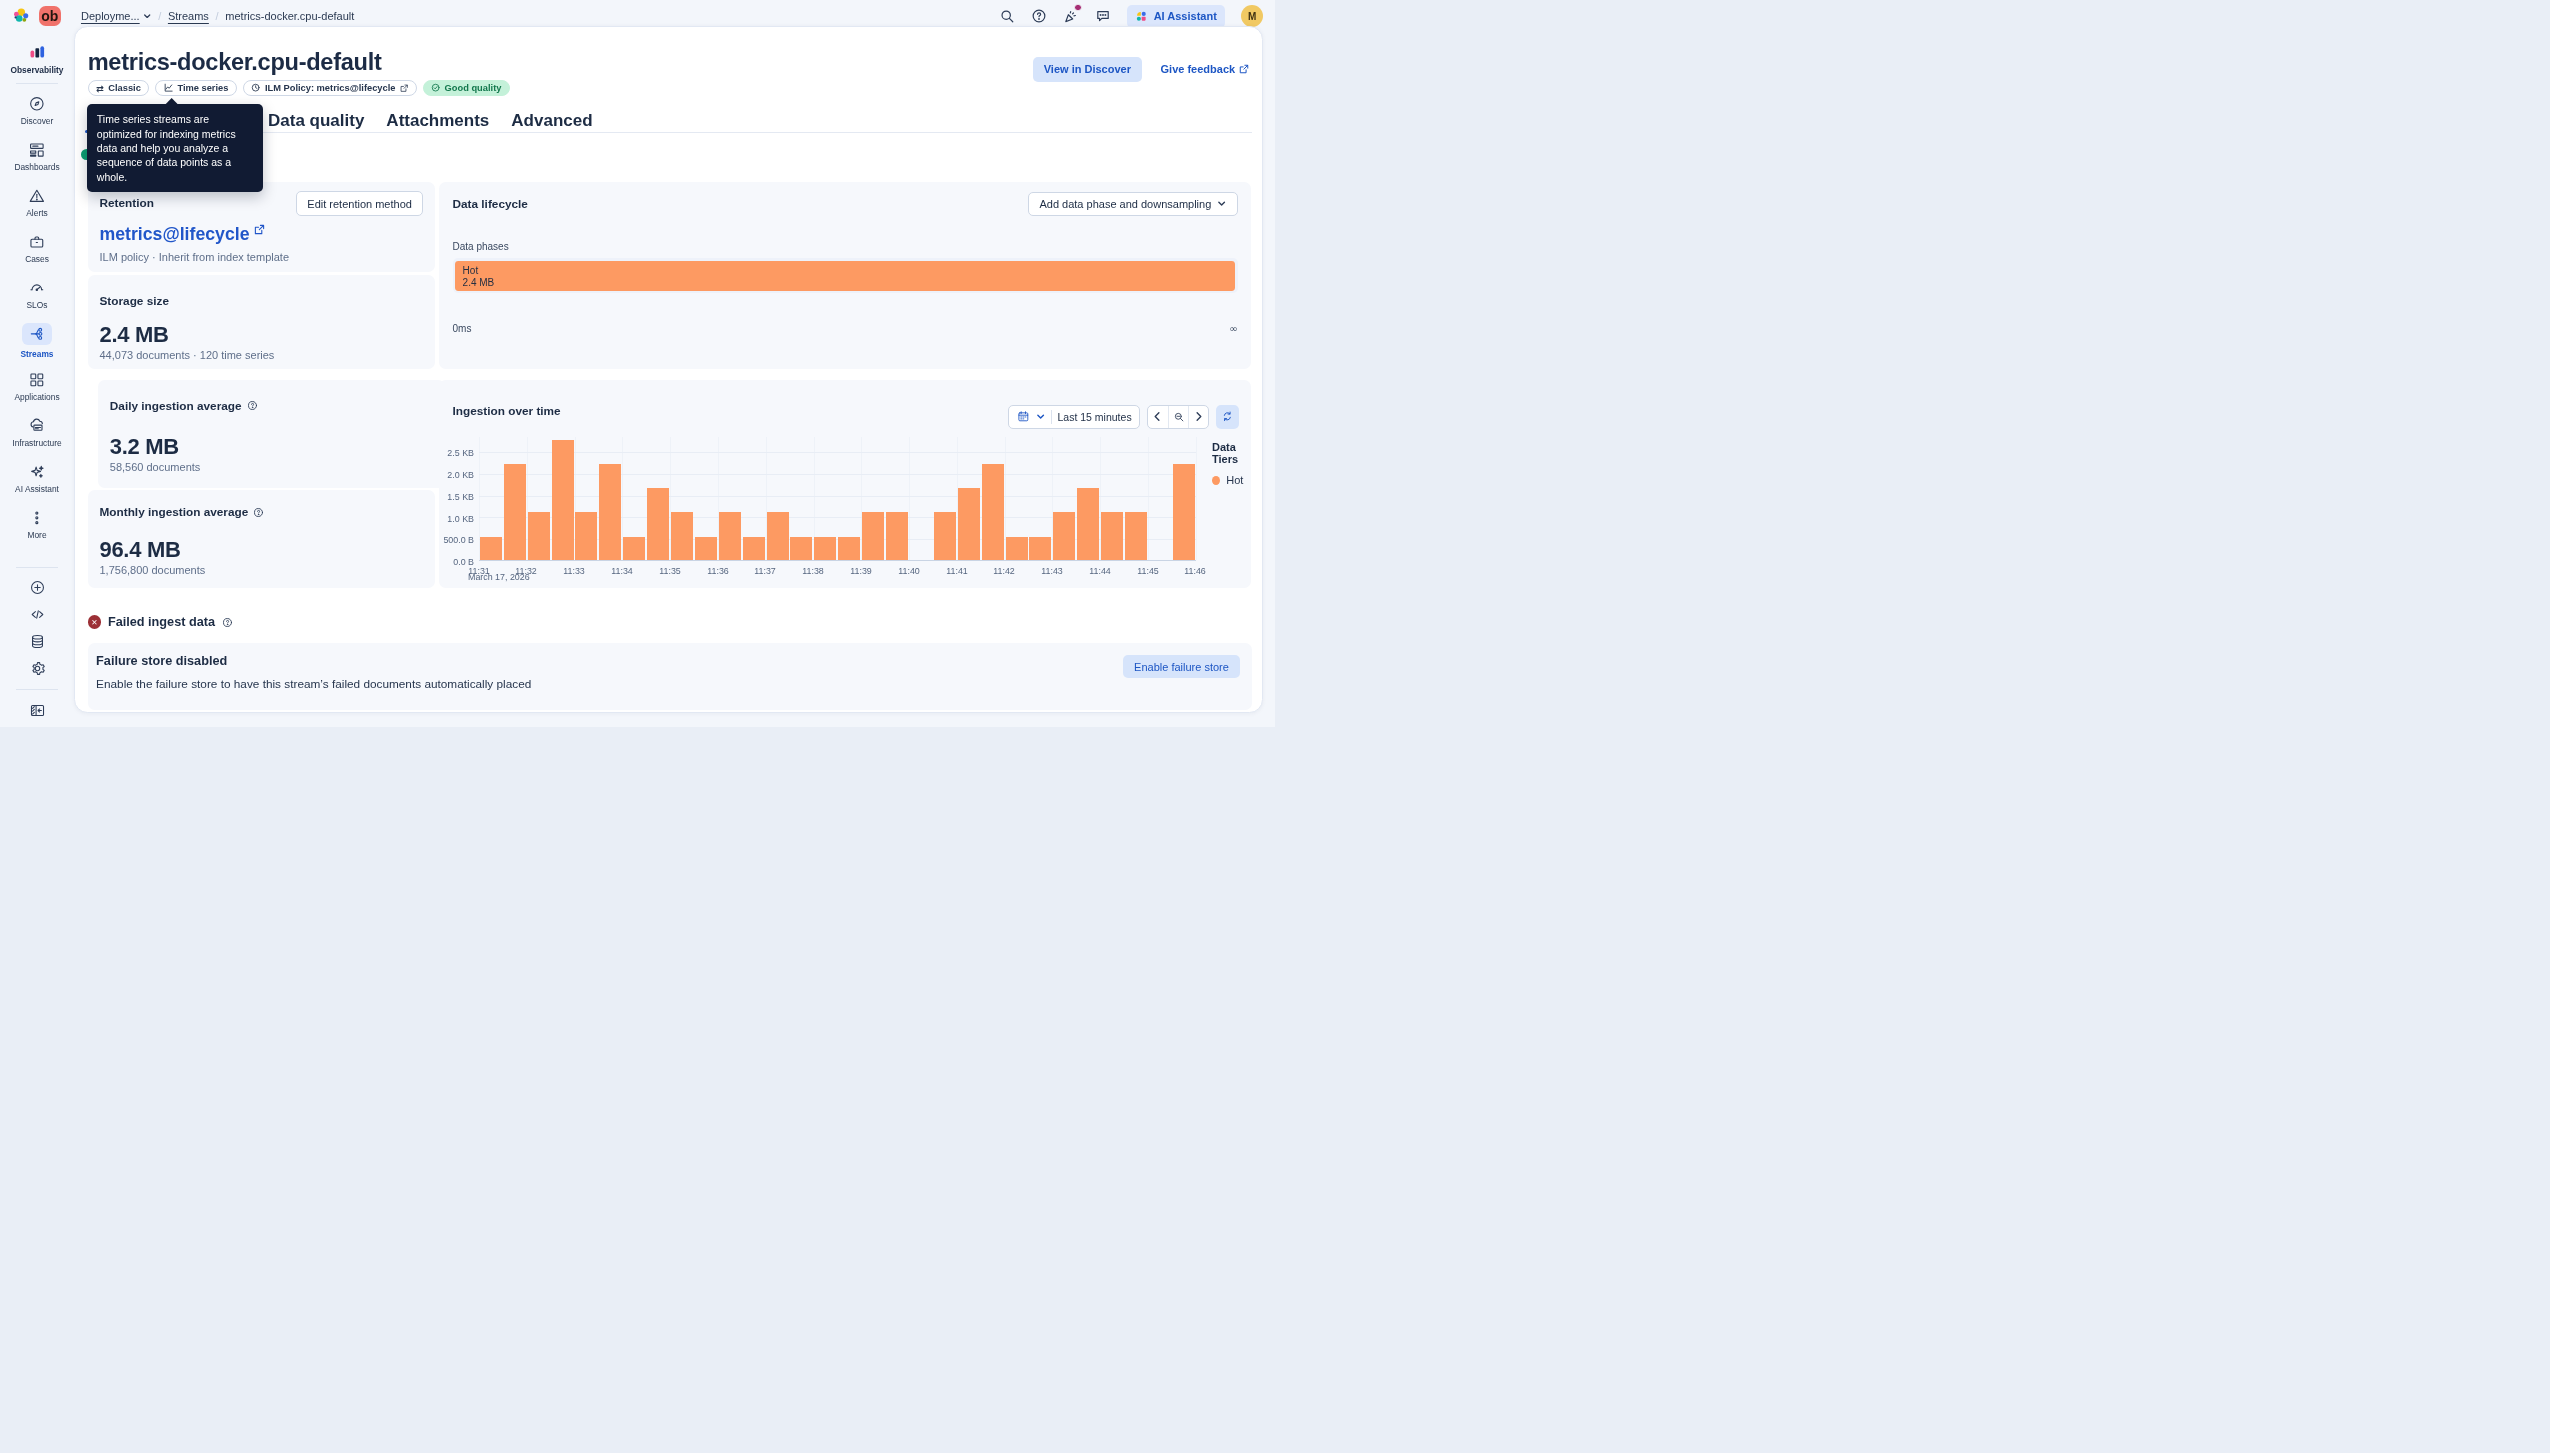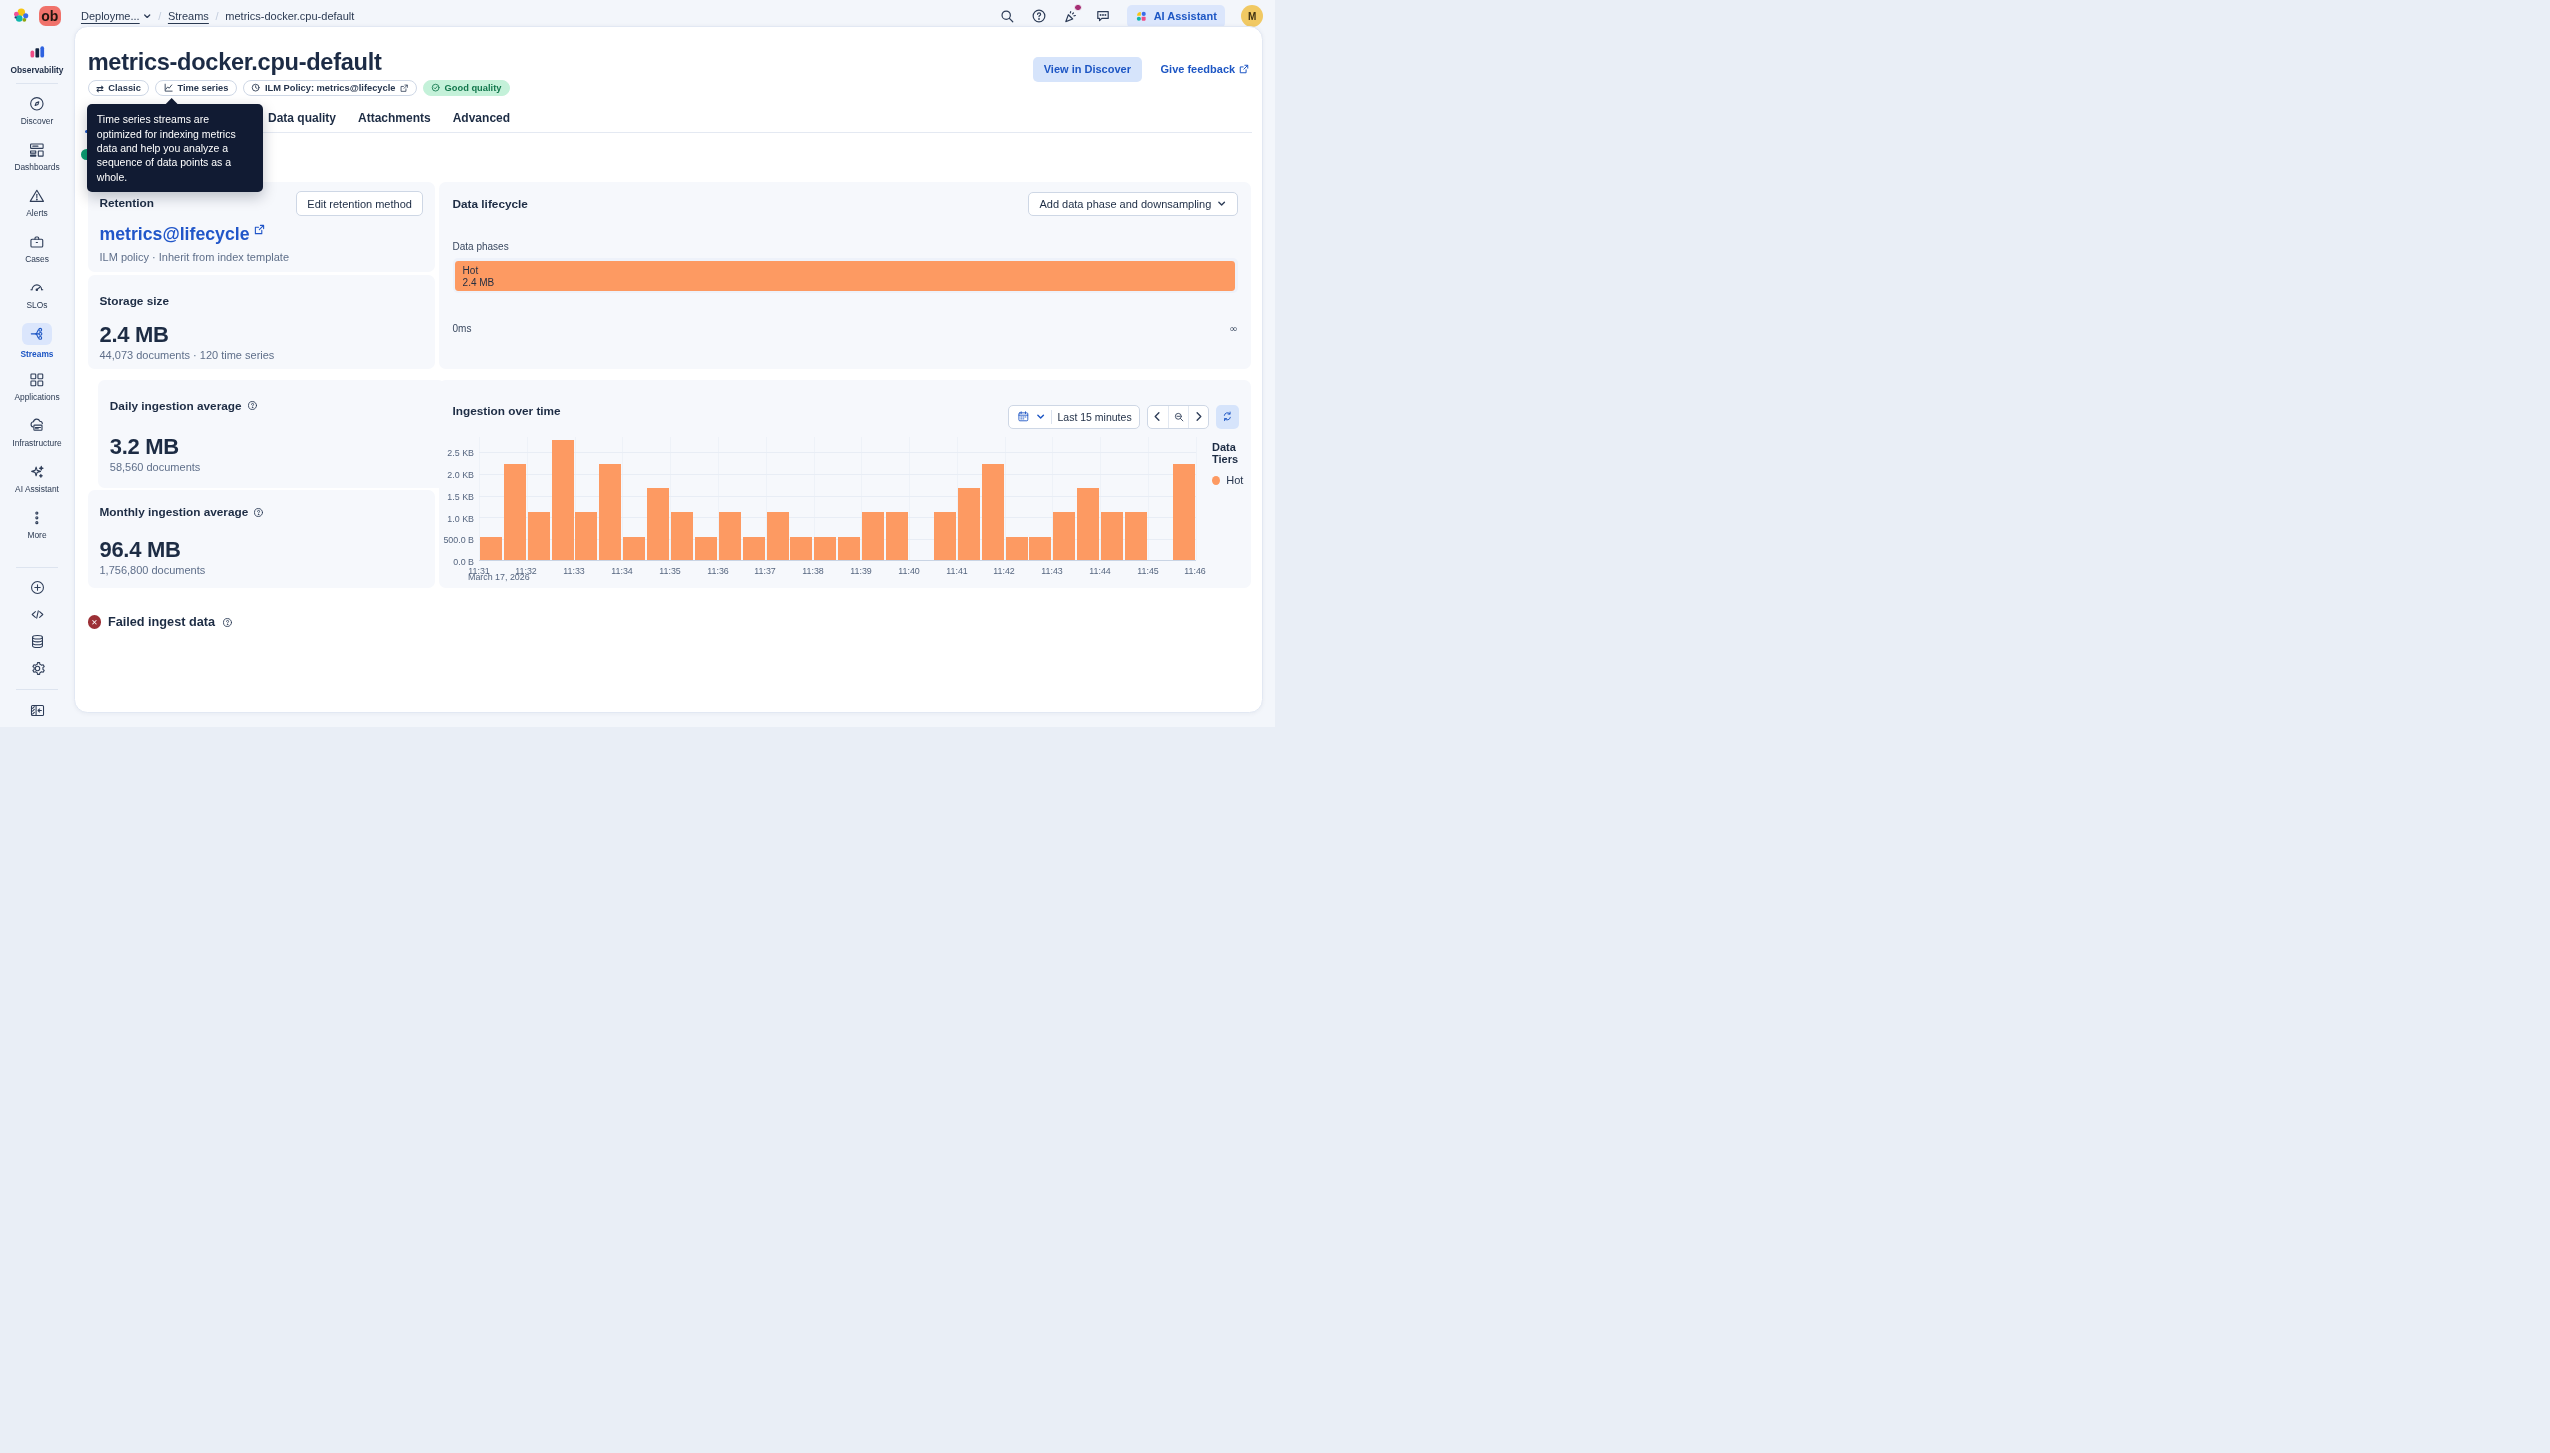--- a/index.html
+++ b/index.html
@@ -41,21 +41,21 @@
   .page-actions{position:absolute;right:12.7px;top:30px;display:flex;align-items:center;gap:18.6px}
   .btn-lightblue{background:#d6e4fb;color:#1d56c4;font-size:11px;font-weight:600;border:none;border-radius:5px;height:24.5px;padding:0 11px;cursor:pointer;font-family:inherit}
   .link-blue{color:#1d56c4;font-size:11px;font-weight:600;display:flex;align-items:center;gap:4.2px;cursor:pointer}
   .badges{position:absolute;left:12.7px;top:53px;display:flex;gap:5.9px;align-items:center}
   .badge{display:flex;align-items:center;gap:4.2px;height:16px;padding:0 7.6px;border:0.8px solid #cfd8e6;border-radius:8.4px;font-size:9.3px;font-weight:600;color:#27364e;background:#fff;cursor:pointer}
   .badge.success{background:#c4f1d9;border-color:#c4f1d9;color:#13784d}
   .badge .bic{stroke:currentColor;fill:none;stroke-width:1.1;stroke-linecap:round;stroke-linejoin:round}
 
   .tabs-line{position:absolute;left:12.7px;top:105px;width:1164px;border-bottom:0.8px solid #e4e9f2;height:0.8px}
   .tabs{position:absolute;left:193px;top:84px;display:flex;gap:22px}
-  .tab{font-size:12px;font-weight:600;color:#1d2c44;padding-bottom:10px;cursor:pointer}
+  .tab{font-size:17px;font-weight:600;color:#1d2c44;padding-bottom:10px;cursor:pointer}
   .active-tab-sliver{position:absolute;left:10px;top:103px;width:9.3px;height:2.5px;background:#1d56c4;border-radius:1.7px}
   .green-dot{position:absolute;left:5.9px;top:122px;width:11px;height:11px;border-radius:50%;background:#0b9e71}
 
   .tooltip{position:absolute;left:11.8px;top:77px;width:176px;background:#111b33;color:#fff;border-radius:5px;padding:8.4px 10px;font-size:10.5px;line-height:14.3px;z-index:20;box-shadow:0 5px 13.5px rgba(10,20,40,.25)}
   .tt-arrow{position:absolute;left:80px;top:-4.2px;width:9.3px;height:9.3px;background:#111b33;transform:rotate(45deg)}
 
   .subpanel{position:absolute;background:#f6f8fc;border-radius:6.7px}
   .sp-head{font-size:11.8px;font-weight:700;color:#1d2c44;display:flex;align-items:center;gap:5px}
   .big-num{font-size:22px;font-weight:700;color:#1d2c44;letter-spacing:-0.3px}
   .sub-txt{font-size:11px;color:#5f6f8a}
@@ -572,16 +572,21 @@
 
     <div class="failed-head">
       <span class="fail-x">✕</span>
       <span class="ttl">Failed ingest data</span>
       <svg class="ic help-ic" width="11" height="11" viewBox="0 0 20 20" style="stroke-width:1.6">
           <circle cx="10" cy="10" r="7.3"></circle>
           <path d="M8.2 7.9A1.9 1.9 0 0 1 12 8.1c0 1.3-2 1.5-2 2.8"></path>
           <circle cx="10" cy="13.7" r=".5" fill="#2e3d58"></circle>
         </svg>
     </div>
+    <div class="subpanel p-failed">
+      <div class="ft">Failure store disabled</div>
+      <div class="fb">Enable the failure store to have this stream’s failed documents automatically placed</div>
+      <button class="btn-lightblue">Enable failure store</button>
+    </div>
 
   </div>
 </div>
 
 
 </body></html>

